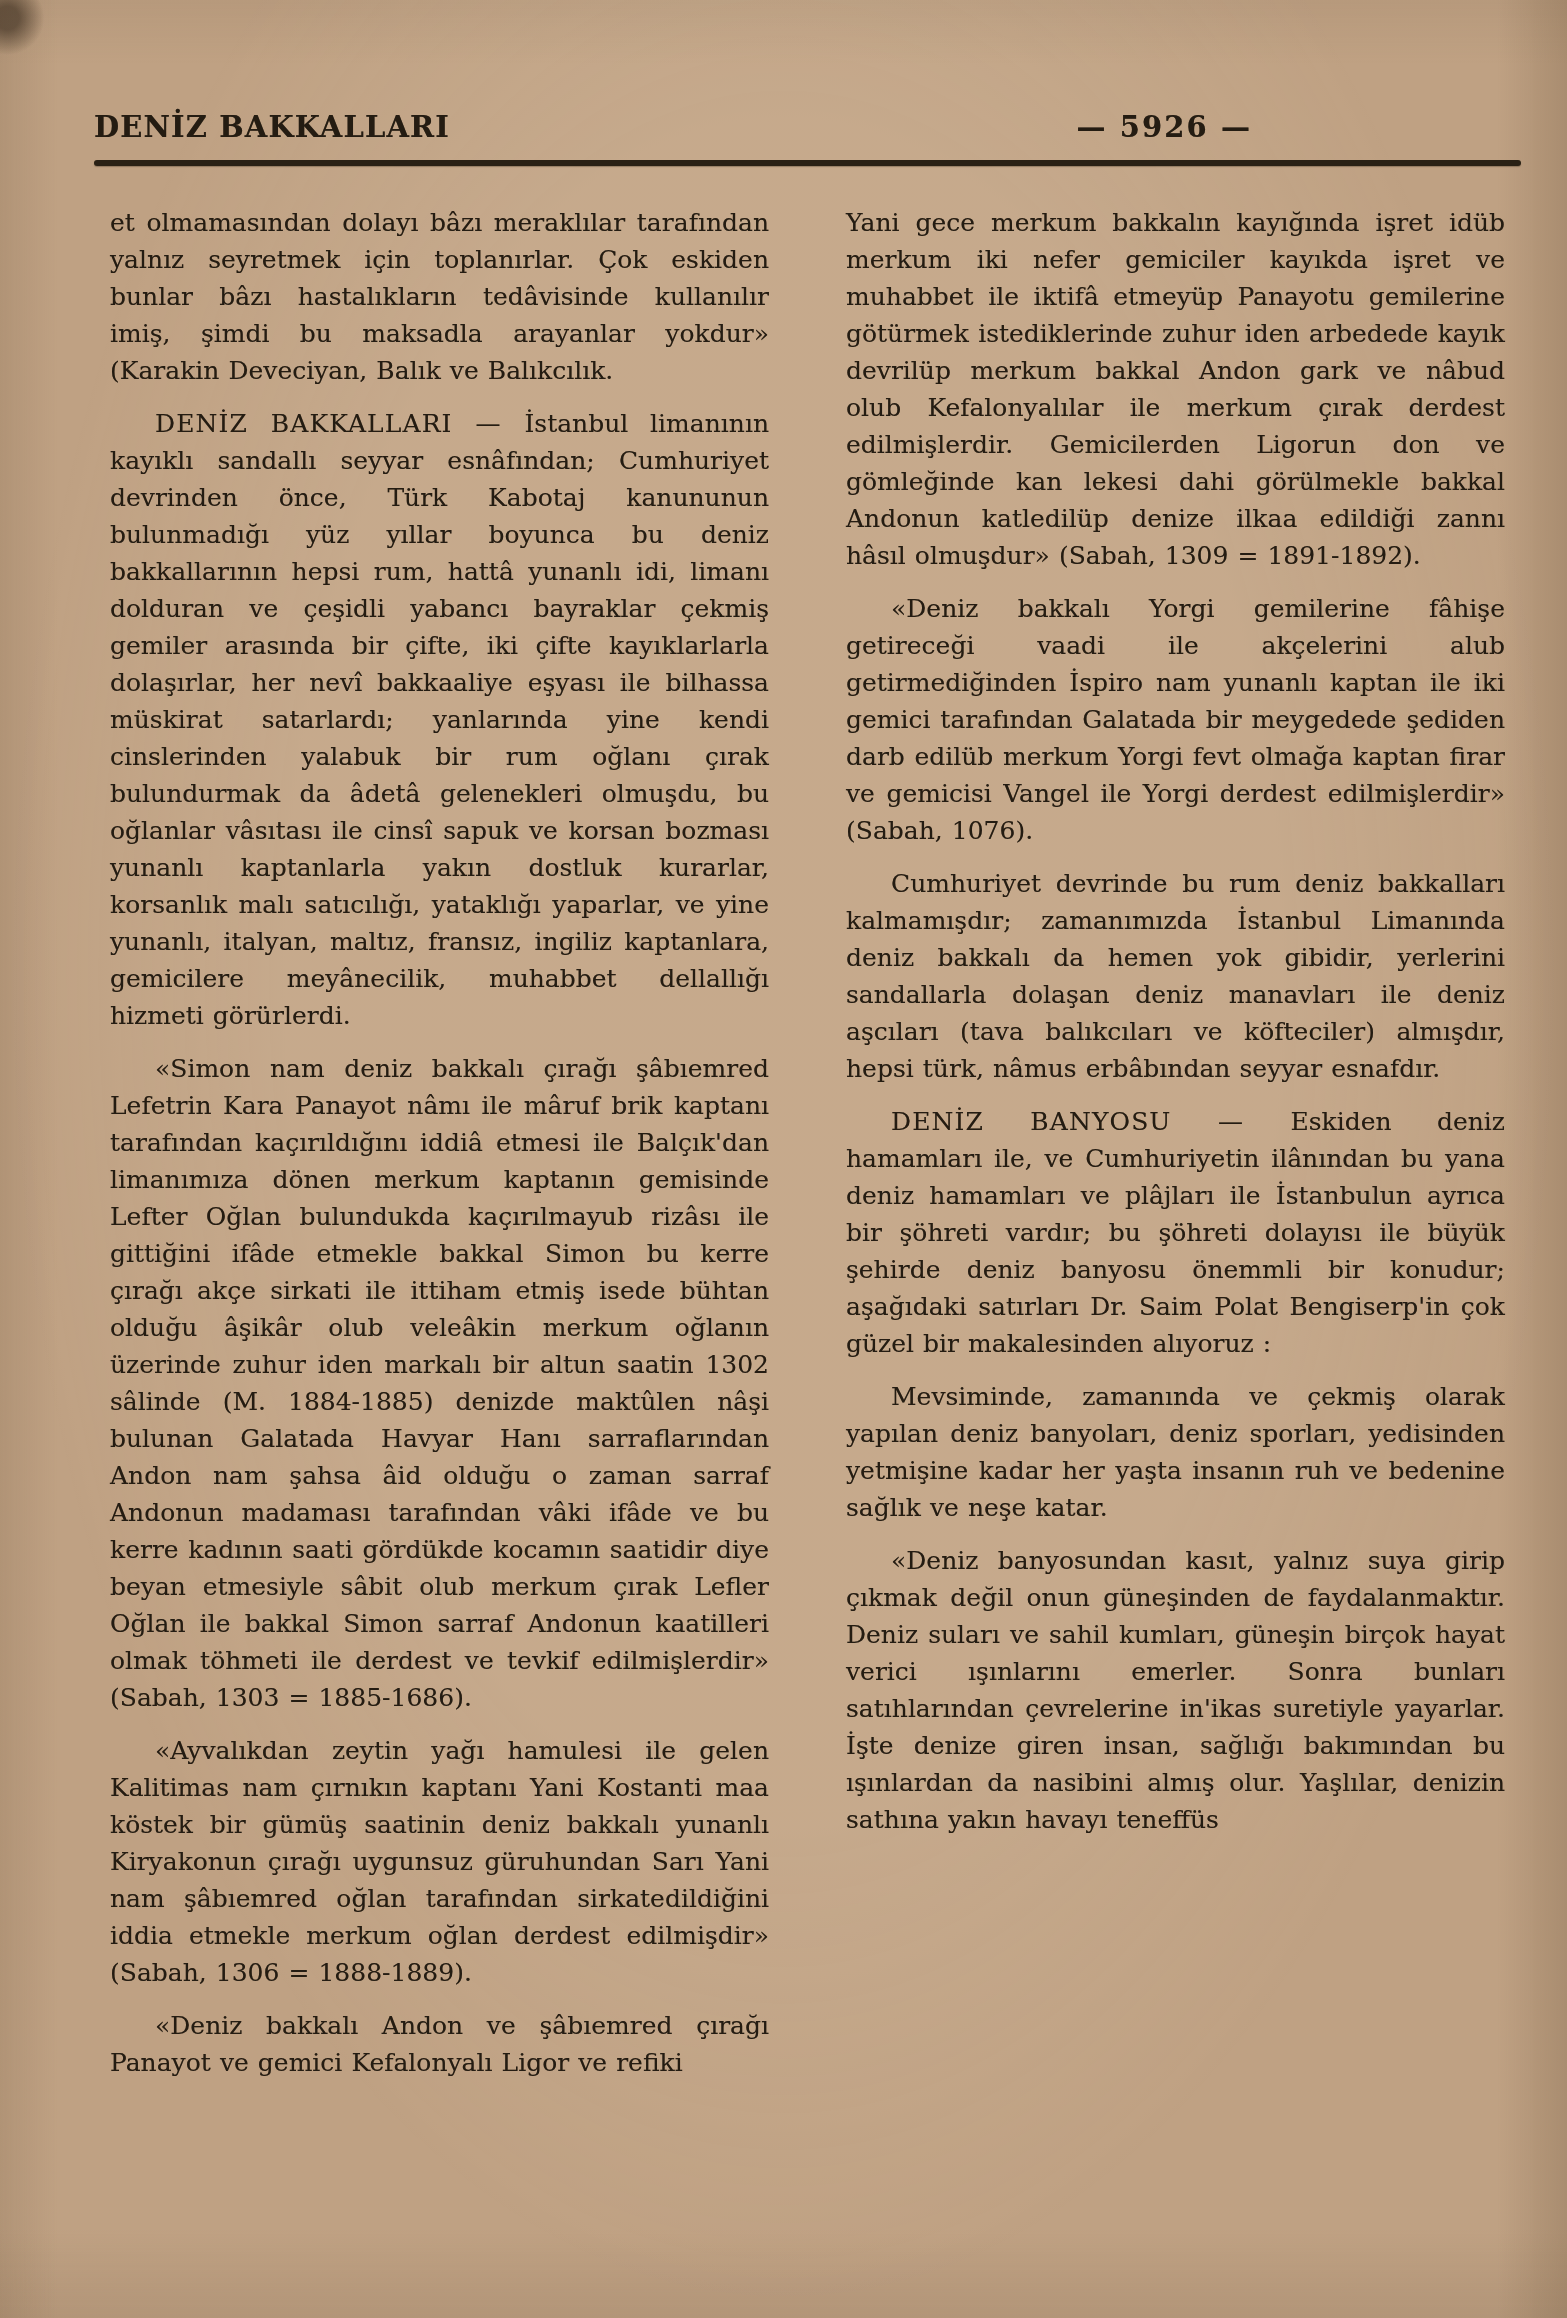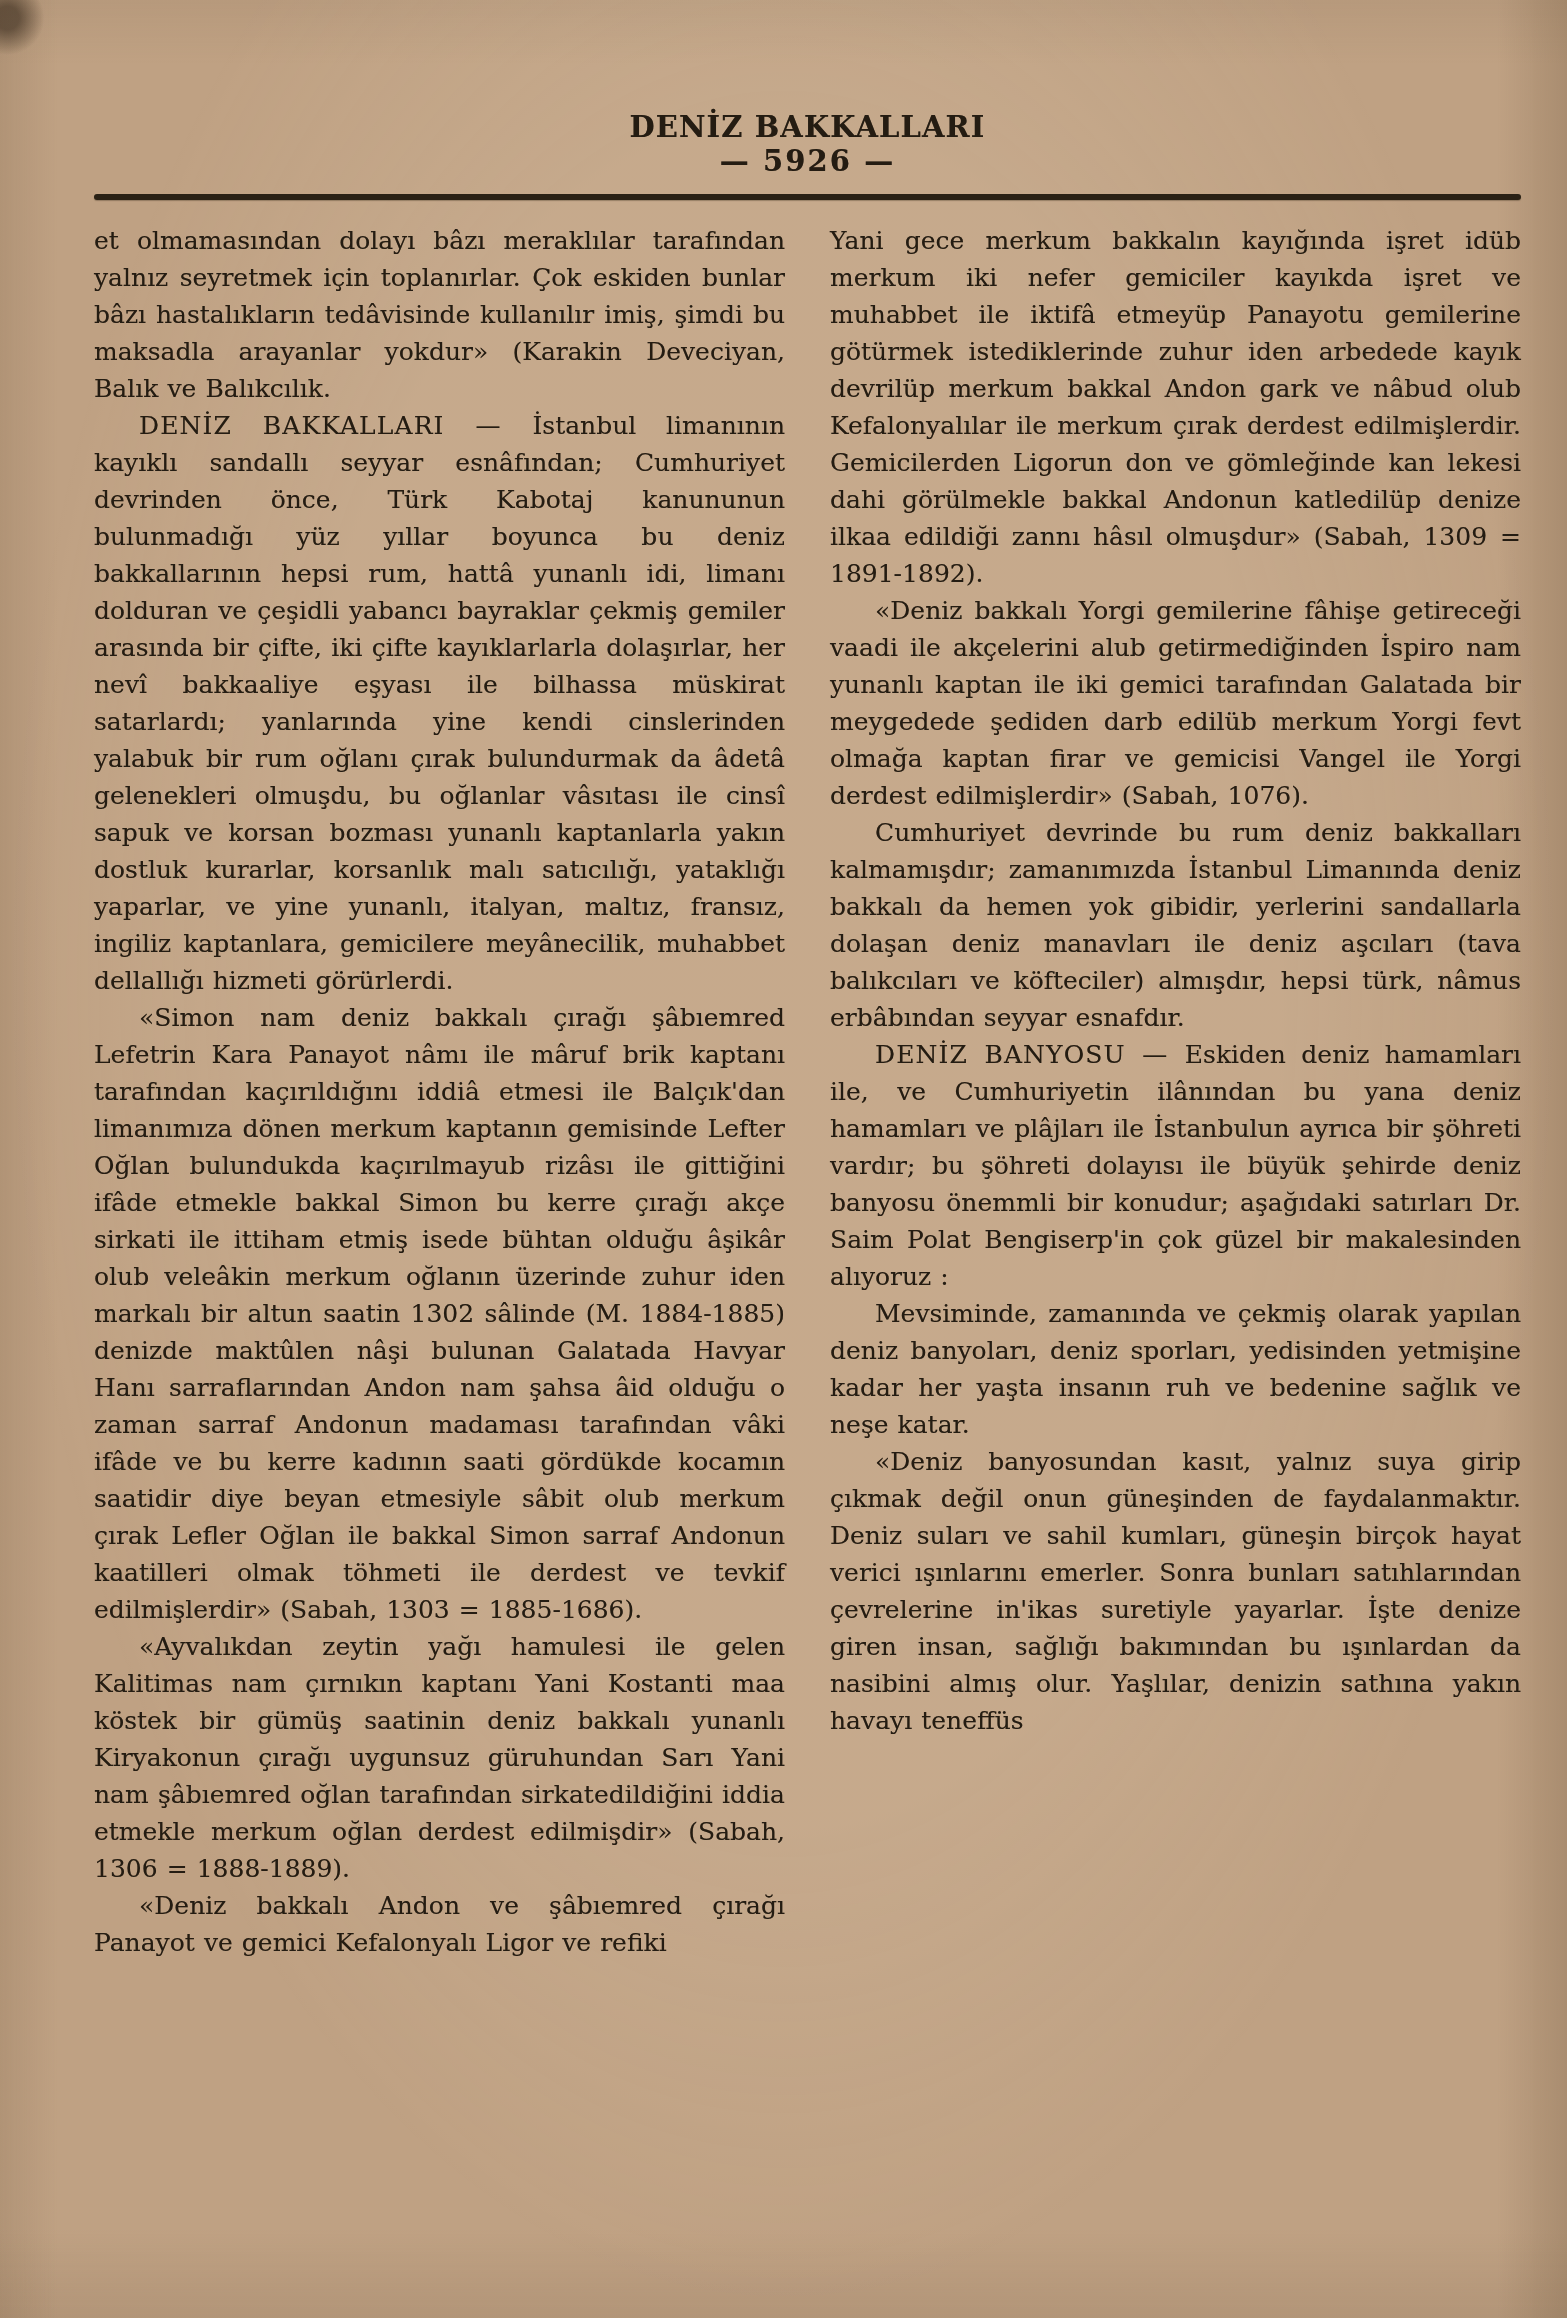--- a/index.html
+++ b/index.html
@@ -22,26 +22,25 @@
     overflow: hidden;
   }
   .page {
     box-sizing: border-box;
     width: 100%;
     height: 100%;
     padding: 110px 47px 0 94px;
   }
   .page-header {
     display: flex;
-    align-items: center;
+    align-items: flex-start;
     font-weight: bold;
     font-size: 29px;
     letter-spacing: 1.1px;
     text-shadow: 0 0 0.5px rgba(45,35,22,.55);
-    flex-direction: column;
   }
   .h-left  { flex: 1; text-align: left;  white-space: nowrap; }
   .h-center{ flex: 1; text-align: center; white-space: nowrap; letter-spacing: 2.1px; }
   .h-right { flex: 1; text-align: right; white-space: nowrap; }
   .rule {
     margin-top: 16px;
     height: 6.4px;
     background: #2a2115;
     border-radius: 3.7px;
     box-shadow: 0 1.1px 1.1px rgba(60,45,28,.35);
@@ -52,21 +51,21 @@
     margin-top: 22px;
   }
   .col {
     flex: 1;
     font-size: 25px;
     line-height: 37px;
     text-align: justify;
     text-shadow: 0 0 0.5px rgba(50,38,24,.45);
     word-spacing: 1.1px;
   }
-  .col p { margin: 0; }
+  .col p { margin: 16px; }
   p.ind { text-indent: 45px; }
   .lead {
     font-weight: normal;
     letter-spacing: 1.1px;
   }
 </style>
 </head>
 <body>
 
 <div class="page">

